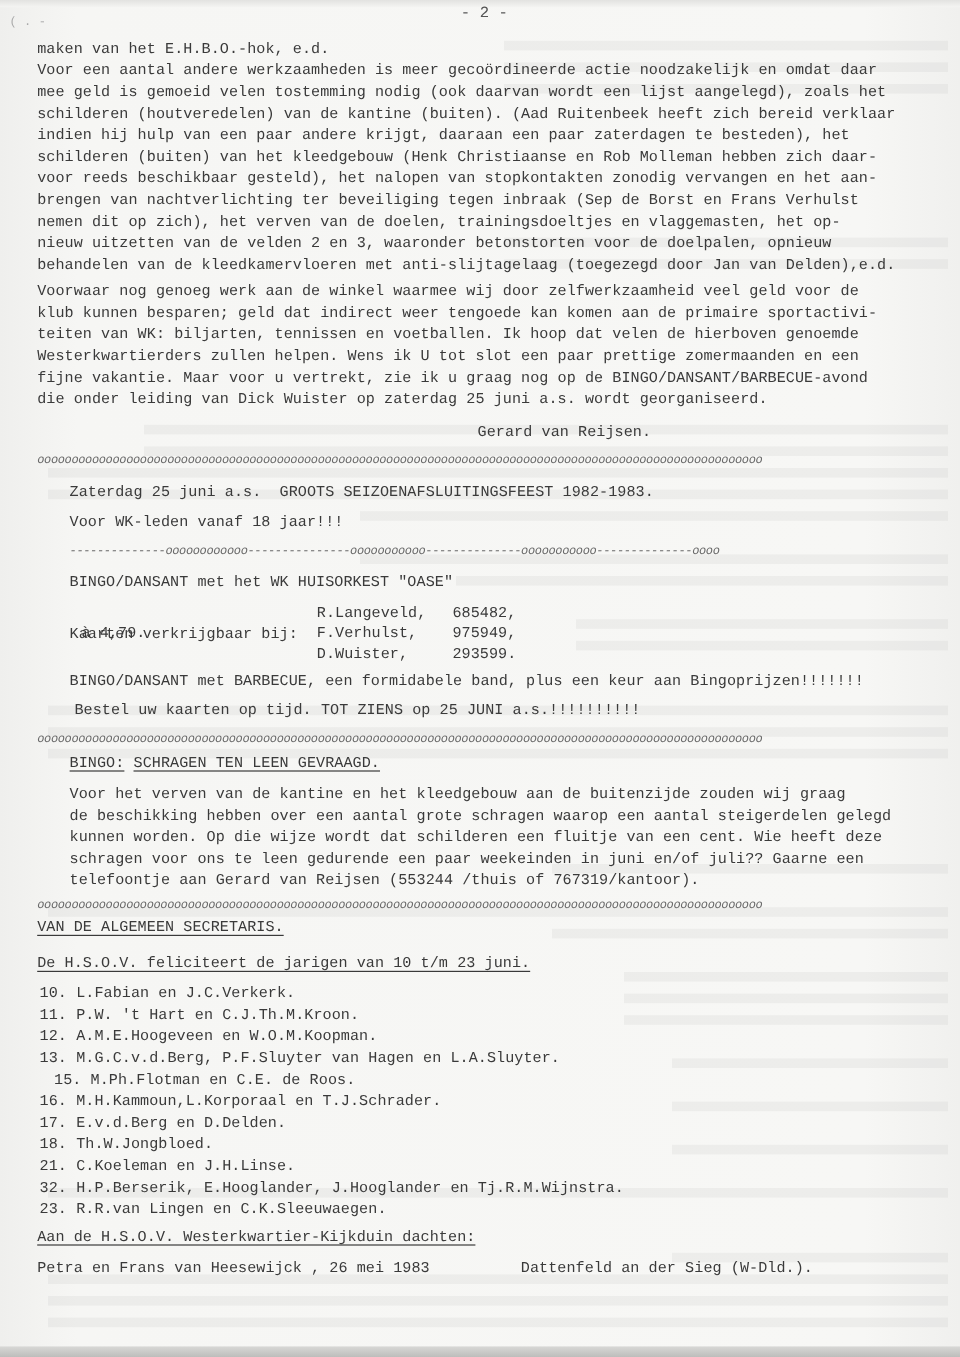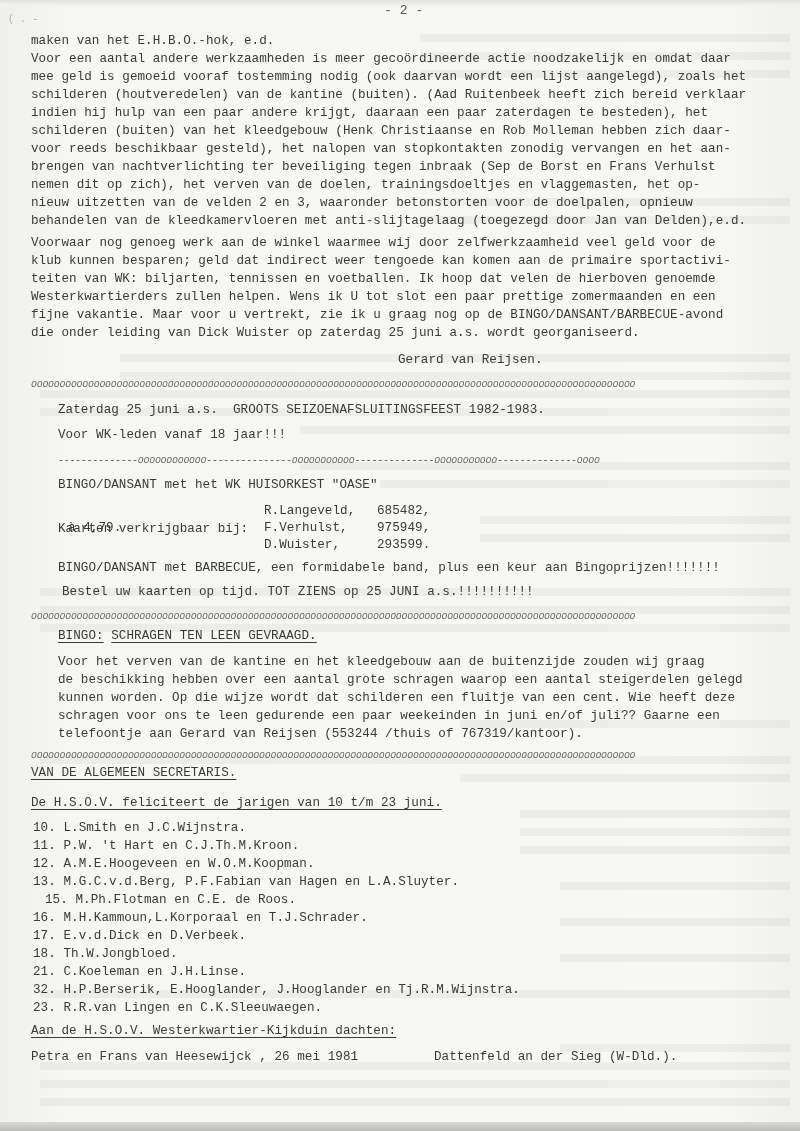--- a/index.html
+++ b/index.html
@@ -82,21 +82,21 @@
     <div class="bl-line" style="left:40px;width:750px;top:1080px"></div>
     <div class="bl-line" style="left:40px;width:750px;top:1098px"></div>
   </div>
 
   <div class="line pagenum">- 2 -</div>
   <div class="line corner-mark">( . -</div>
 
   <div>
     <div class="line" style="left:31px;top:34px">maken van het E.H.B.O.-hok, e.d.</div>
     <div class="line" style="left:31px;top:52px">Voor een aantal andere werkzaamheden is meer gecoördineerde actie noodzakelijk en omdat daar</div>
-    <div class="line" style="left:31px;top:70px">mee geld is gemoeid vooraf tostemming nodig (ook daarvan wordt een lijst aangelegd), zoals het</div>
+    <div class="line" style="left:31px;top:70px">mee geld is gemoeid velen tostemming nodig (ook daarvan wordt een lijst aangelegd), zoals het</div>
     <div class="line" style="left:31px;top:88px">schilderen (houtveredelen) van de kantine (buiten). (Aad Ruitenbeek heeft zich bereid verklaar</div>
     <div class="line" style="left:31px;top:106px">indien hij hulp van een paar andere krijgt, daaraan een paar zaterdagen te besteden), het</div>
     <div class="line" style="left:31px;top:124px">schilderen (buiten) van het kleedgebouw (Henk Christiaanse en Rob Molleman hebben zich daar-</div>
     <div class="line" style="left:31px;top:142px">voor reeds beschikbaar gesteld), het nalopen van stopkontakten zonodig vervangen en het aan-</div>
     <div class="line" style="left:31px;top:160px">brengen van nachtverlichting ter beveiliging tegen inbraak (Sep de Borst en Frans Verhulst</div>
     <div class="line" style="left:31px;top:178px">nemen dit op zich), het verven van de doelen, trainingsdoeltjes en vlaggemasten, het op-</div>
     <div class="line" style="left:31px;top:196px">nieuw uitzetten van de velden 2 en 3, waaronder betonstorten voor de doelpalen, opnieuw</div>
     <div class="line" style="left:31px;top:214px">behandelen van de kleedkamervloeren met anti-slijtagelaag (toegezegd door Jan van Delden),e.d.</div>
   </div>
 
@@ -143,32 +143,32 @@
     <div class="line" style="left:58px;top:727px">telefoontje aan Gerard van Reijsen (553244 /thuis of 767319/kantoor).</div>
   </div>
 
   <div class="line sep" style="left:31px;top:748px">oooooooooooooooooooooooooooooooooooooooooooooooooooooooooooooooooooooooooooooooooooooooooooooooooooooooooo</div>
 
   <div>
     <div class="line ul" style="left:31px;top:766px">VAN DE ALGEMEEN SECRETARIS.</div>
     <div class="line ul" style="left:31px;top:796px">De H.S.O.V. feliciteert de jarigen van 10 t/m 23 juni.</div>
 
     <div>
-      <div class="line" style="left:33px;top:821px"><span>10.</span> <span>L.Smith en J.C.Wijnstra.</span></div>
+      <div class="line" style="left:33px;top:821px"><span>10.</span> <span>L.Fabian en J.C.Verkerk.</span></div>
       <div class="line" style="left:33px;top:839px"><span>11.</span> <span>P.W. 't Hart en C.J.Th.M.Kroon.</span></div>
       <div class="line" style="left:33px;top:857px"><span>12.</span> <span>A.M.E.Hoogeveen en W.O.M.Koopman.</span></div>
-      <div class="line" style="left:33px;top:875px"><span>13.</span> <span>M.G.C.v.d.Berg, P.F.Fabian van Hagen en L.A.Sluyter.</span></div>
+      <div class="line" style="left:33px;top:875px"><span>13.</span> <span>M.G.C.v.d.Berg, P.F.Sluyter van Hagen en L.A.Sluyter.</span></div>
       <div class="line" style="left:45px;top:893px"><span>15.</span> <span>M.Ph.Flotman en C.E. de Roos.</span></div>
       <div class="line" style="left:33px;top:911px"><span>16.</span> <span>M.H.Kammoun,L.Korporaal en T.J.Schrader.</span></div>
-      <div class="line" style="left:33px;top:929px"><span>17.</span> <span>E.v.d.Dick en D.Verbeek.</span></div>
+      <div class="line" style="left:33px;top:929px"><span>17.</span> <span>E.v.d.Berg en D.Delden.</span></div>
       <div class="line" style="left:33px;top:947px"><span>18.</span> <span>Th.W.Jongbloed.</span></div>
       <div class="line" style="left:33px;top:965px"><span>21.</span> <span>C.Koeleman en J.H.Linse.</span></div>
       <div class="line" style="left:33px;top:983px"><span>32.</span> <span>H.P.Berserik, E.Hooglander, J.Hooglander en Tj.R.M.Wijnstra.</span></div>
       <div class="line" style="left:33px;top:1001px"><span>23.</span> <span>R.R.van Lingen en C.K.Sleeuwaegen.</span></div>
     </div>
 
     <div class="line ul" style="left:31px;top:1024px">Aan de H.S.O.V. Westerkwartier-Kijkduin dachten:</div>
-    <div class="line" style="left:31px;top:1050px">Petra en Frans van Heesewijck , 26 mei 1981</div>
+    <div class="line" style="left:31px;top:1050px">Petra en Frans van Heesewijck , 26 mei 1983</div>
     <div class="line" style="left:434px;top:1050px">Dattenfeld an der Sieg (W-Dld.).</div>
   </div>
 
   <div class="bottom-edge"></div>
 </div>
 
 </body></html>

